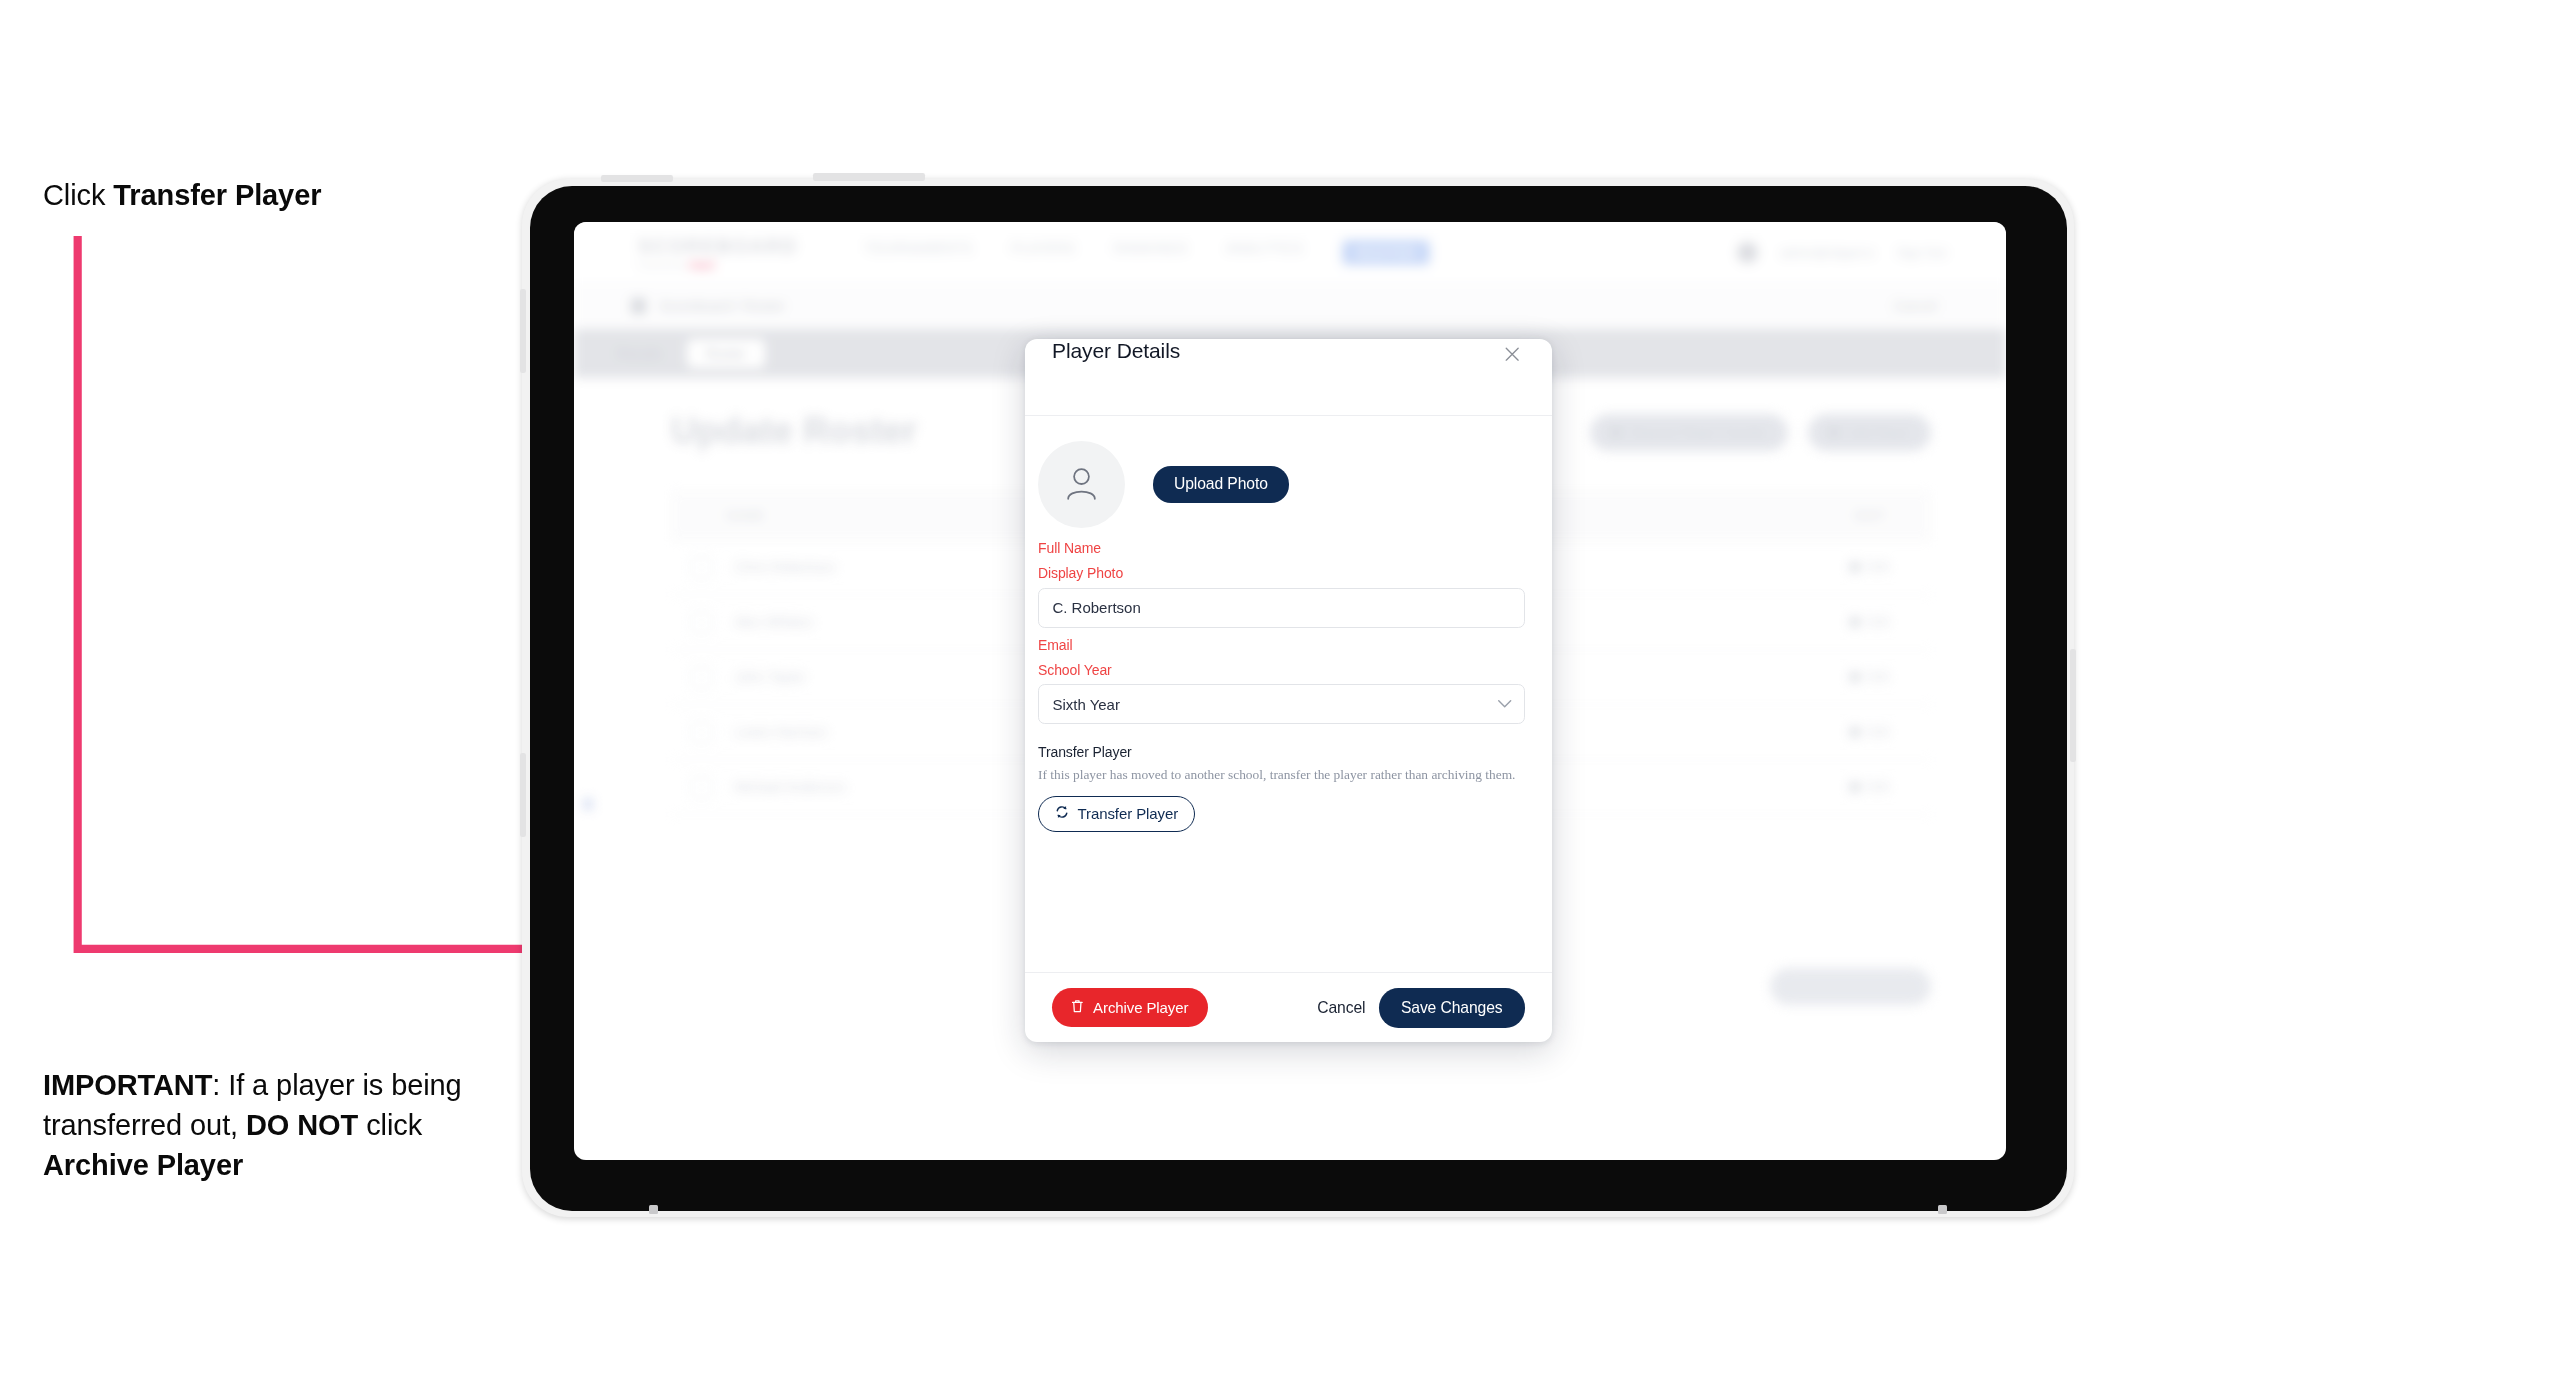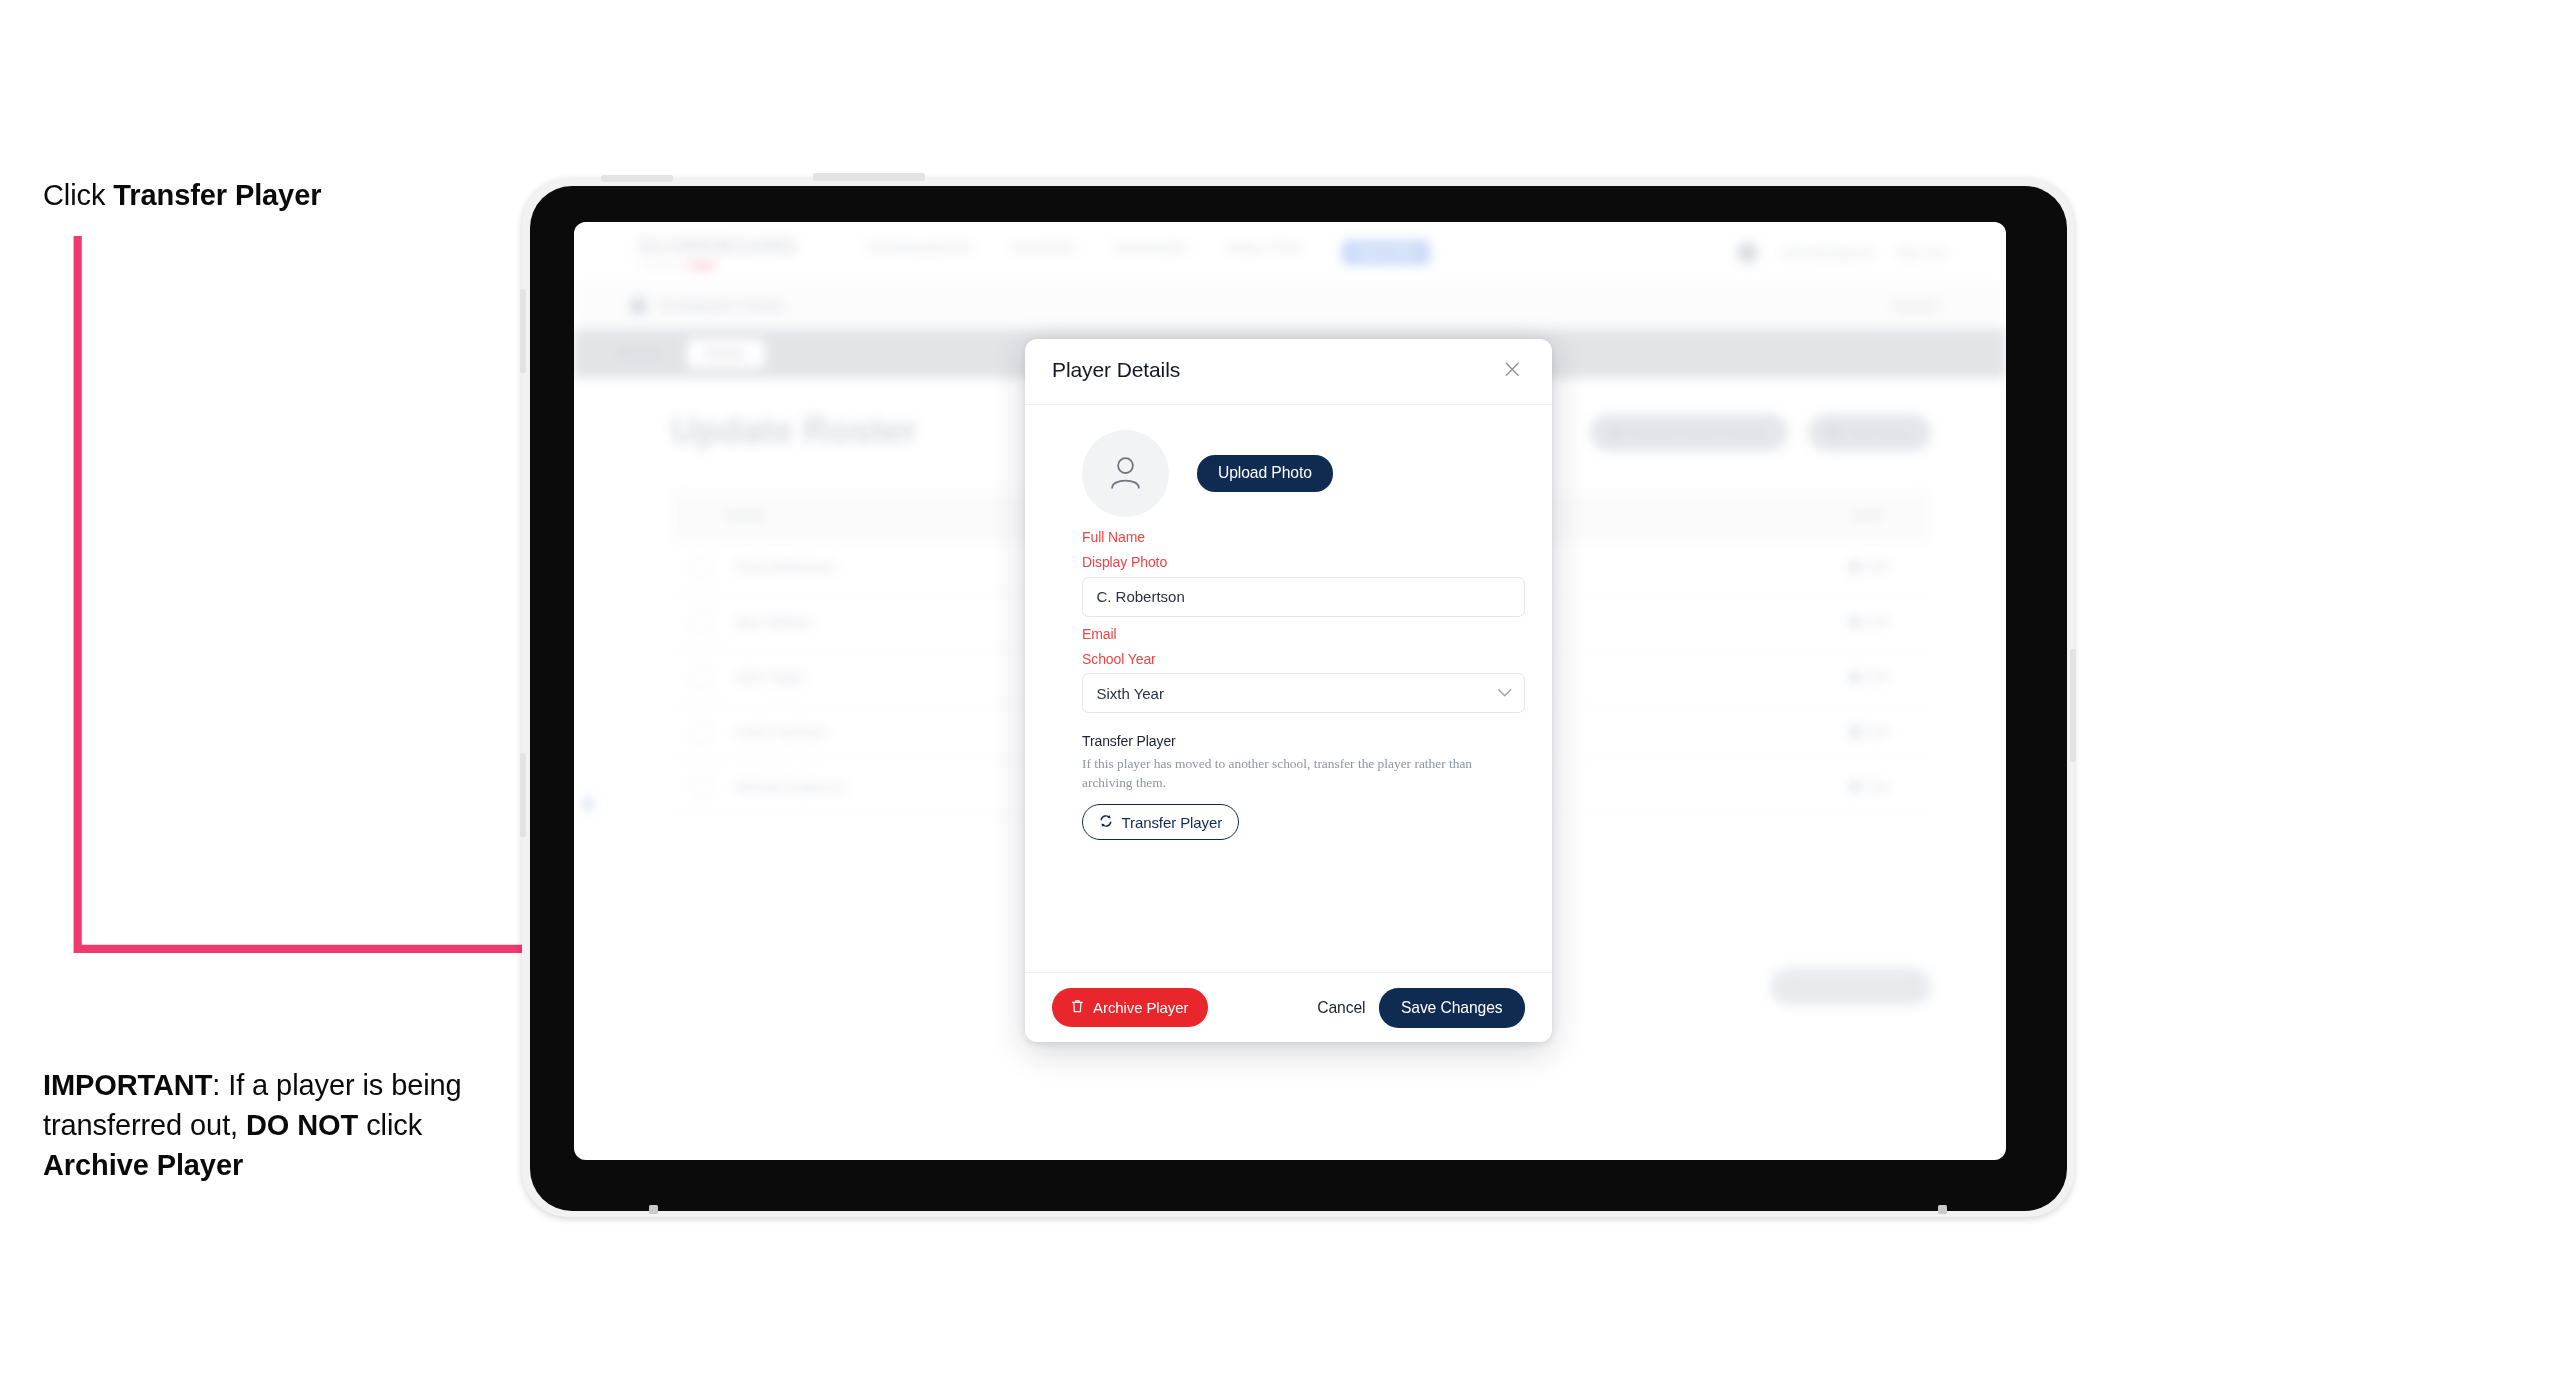--- a/index.html
+++ b/index.html
@@ -202,35 +202,35 @@
     left: 1025px; top: 339px;
     width: 527px; height: 703px;
     background: #ffffff;
     border-radius: 12px;
     box-shadow: 0 9px 34px rgba(20,28,48,0.18), 0 1.5px 6px rgba(20,28,48,0.10);
     display: flex; flex-direction: column;
     overflow: hidden;
   }
   #modal-header {
     height: 61px; flex: none;
-    display: flex; align-items: center;
-    padding: 0 25px 4px 27px;
+    display: flex; align-items: flex-start;
+    padding: 0 25px 15px 27px;
     border-bottom: 0.7px solid #edeef1;
   }
   #modal-title {
     font-size: 21px; font-weight: 400; color: #121826;
     letter-spacing: -0.1px;
   }
   #modal-close {
     margin-left: auto;
     width: 30px; height: 30px;
     display: flex; align-items: center; justify-content: center;
     cursor: pointer;
   }
-  #modal-body { flex: 1; padding: 21px 27px 0 41px; margin-left: 16px; }
+  #modal-body { flex: 1; padding: 21px 27px 0 13px; }
 
   #photo-row { display: flex; align-items: center; gap: 28px; height: 94px; }
   #avatar {
     width: 87px; height: 87px; border-radius: 50%;
     background: #f2f3f4;
     display: flex; align-items: center; justify-content: center;
     flex: none;
   }
   #upload-photo {
     background: #0f2b52; color: #ffffff;

